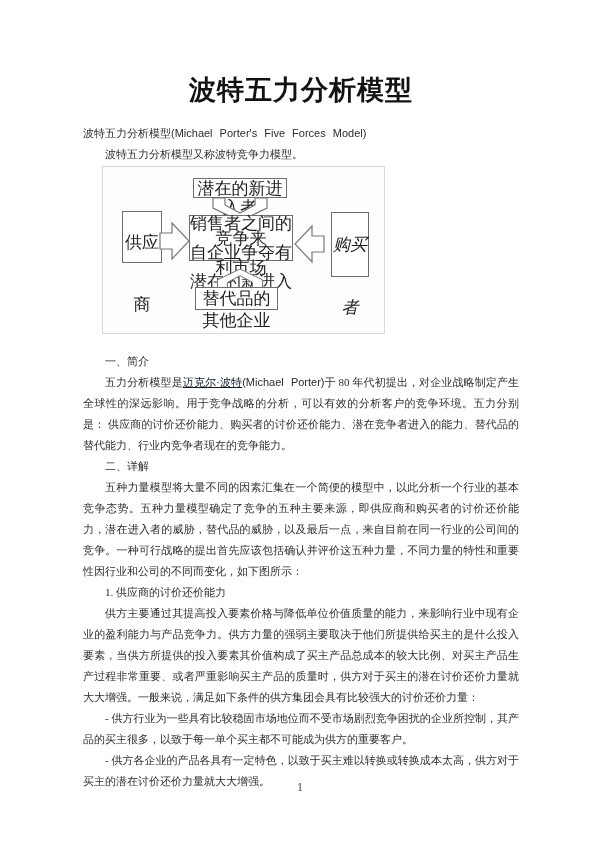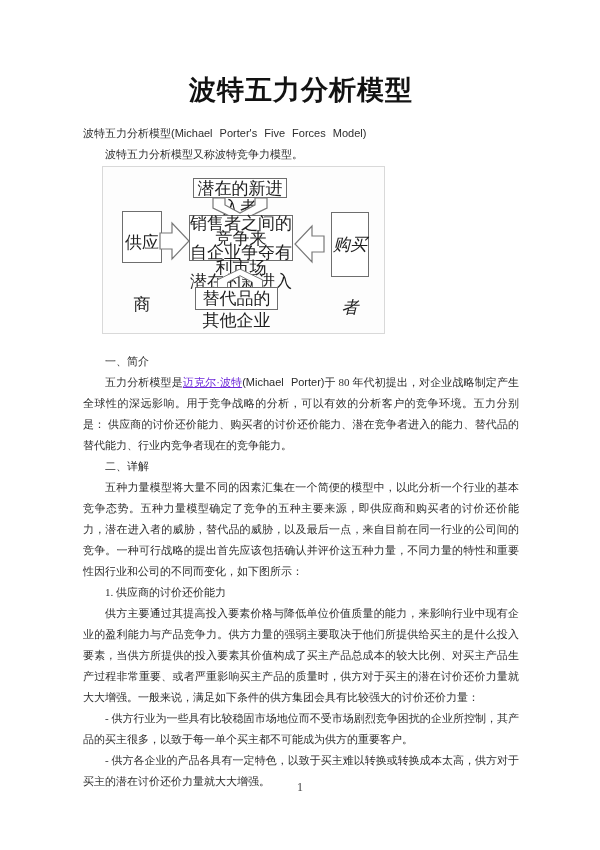--- a/index.html
+++ b/index.html
@@ -81,21 +81,21 @@
       </svg>
       <div class="dbox dbox-right">购买者</div>
 
       <svg class="arrow arrow-up" width="74" height="20" viewBox="0 0 74 24">
         <path d="M10,23 L10,13 L37,0 L64,13 L64,23 L52,23 L52,16 L37,8 L22,16 L22,23 Z"></path>
       </svg>
       <div class="dbox dbox-bottom">替代品的其他企业</div>
     </div>
 
     <p class="indent gap-top">一、简介</p>
-    <p class="indent"><span>五力分析模型是</span><a class="doc-link" style="color: #6d28d9;">迈克尔·波特</a><span class="latin">(Michael Porter)</span><span>于 80 年代初提出，对企业战略制定产生全球性的深远影响。用于竞争战略的分析，可以有效的分析客户的竞争环境。五力分别是： 供应商的讨价还价能力、购买者的讨价还价能力、潜在竞争者进入的能力、替代品的替代能力、行业内竞争者现在的竞争能力。</span></p>
+    <p class="indent"><span>五力分析模型是</span><a class="doc-link" style="color: #0f172a;">迈克尔·波特</a><span class="latin">(Michael Porter)</span><span>于 80 年代初提出，对企业战略制定产生全球性的深远影响。用于竞争战略的分析，可以有效的分析客户的竞争环境。五力分别是： 供应商的讨价还价能力、购买者的讨价还价能力、潜在竞争者进入的能力、替代品的替代能力、行业内竞争者现在的竞争能力。</span></p>
 
     <p class="indent">二、详解</p>
     <p class="indent">五种力量模型将大量不同的因素汇集在一个简便的模型中，以此分析一个行业的基本竞争态势。五种力量模型确定了竞争的五种主要来源，即供应商和购买者的讨价还价能力，潜在进入者的威胁，替代品的威胁，以及最后一点，来自目前在同一行业的公司间的竞争。一种可行战略的提出首先应该包括确认并评价这五种力量，不同力量的特性和重要性因行业和公司的不同而变化，如下图所示：</p>
 
     <p class="indent">1. 供应商的讨价还价能力</p>
     <p class="indent">供方主要通过其提高投入要素价格与降低单位价值质量的能力，来影响行业中现有企业的盈利能力与产品竞争力。供方力量的强弱主要取决于他们所提供给买主的是什么投入要素，当供方所提供的投入要素其价值构成了买主产品总成本的较大比例、对买主产品生产过程非常重要、或者严重影响买主产品的质量时，供方对于买主的潜在讨价还价力量就大大增强。一般来说，满足如下条件的供方集团会具有比较强大的讨价还价力量：</p>
 
     <p class="indent">- 供方行业为一些具有比较稳固市场地位而不受市场剧烈竞争困扰的企业所控制，其产品的买主很多，以致于每一单个买主都不可能成为供方的重要客户。</p>
     <p class="indent">- 供方各企业的产品各具有一定特色，以致于买主难以转换或转换成本太高，供方对于买主的潜在讨价还价力量就大大增强。</p>
   </div>

